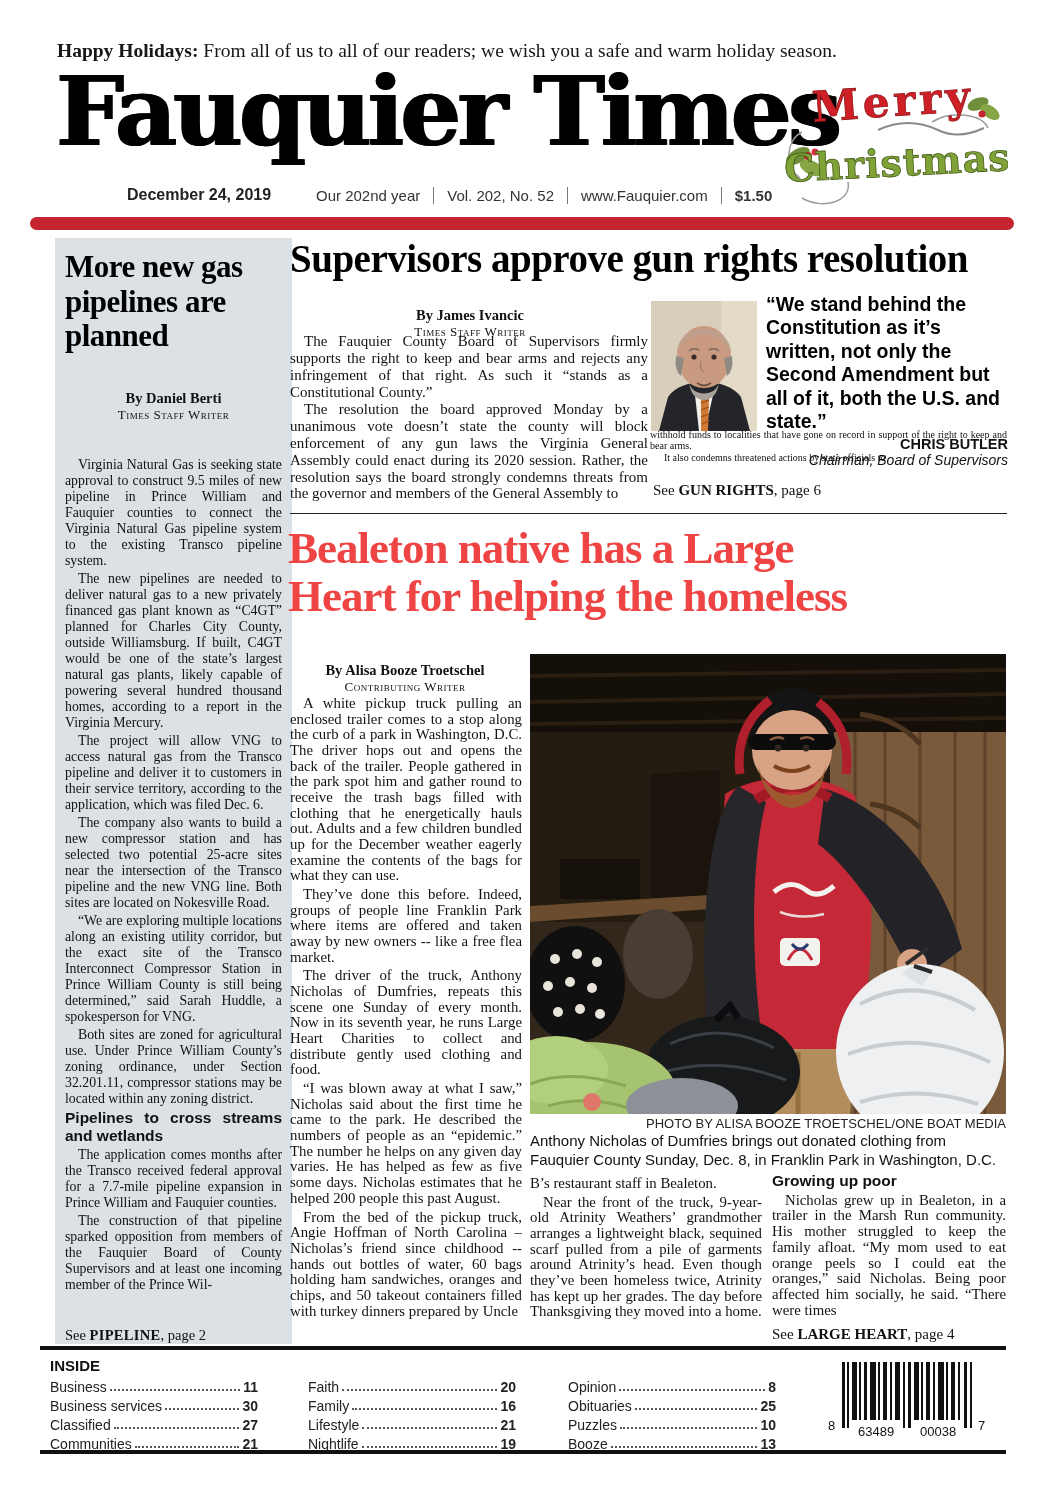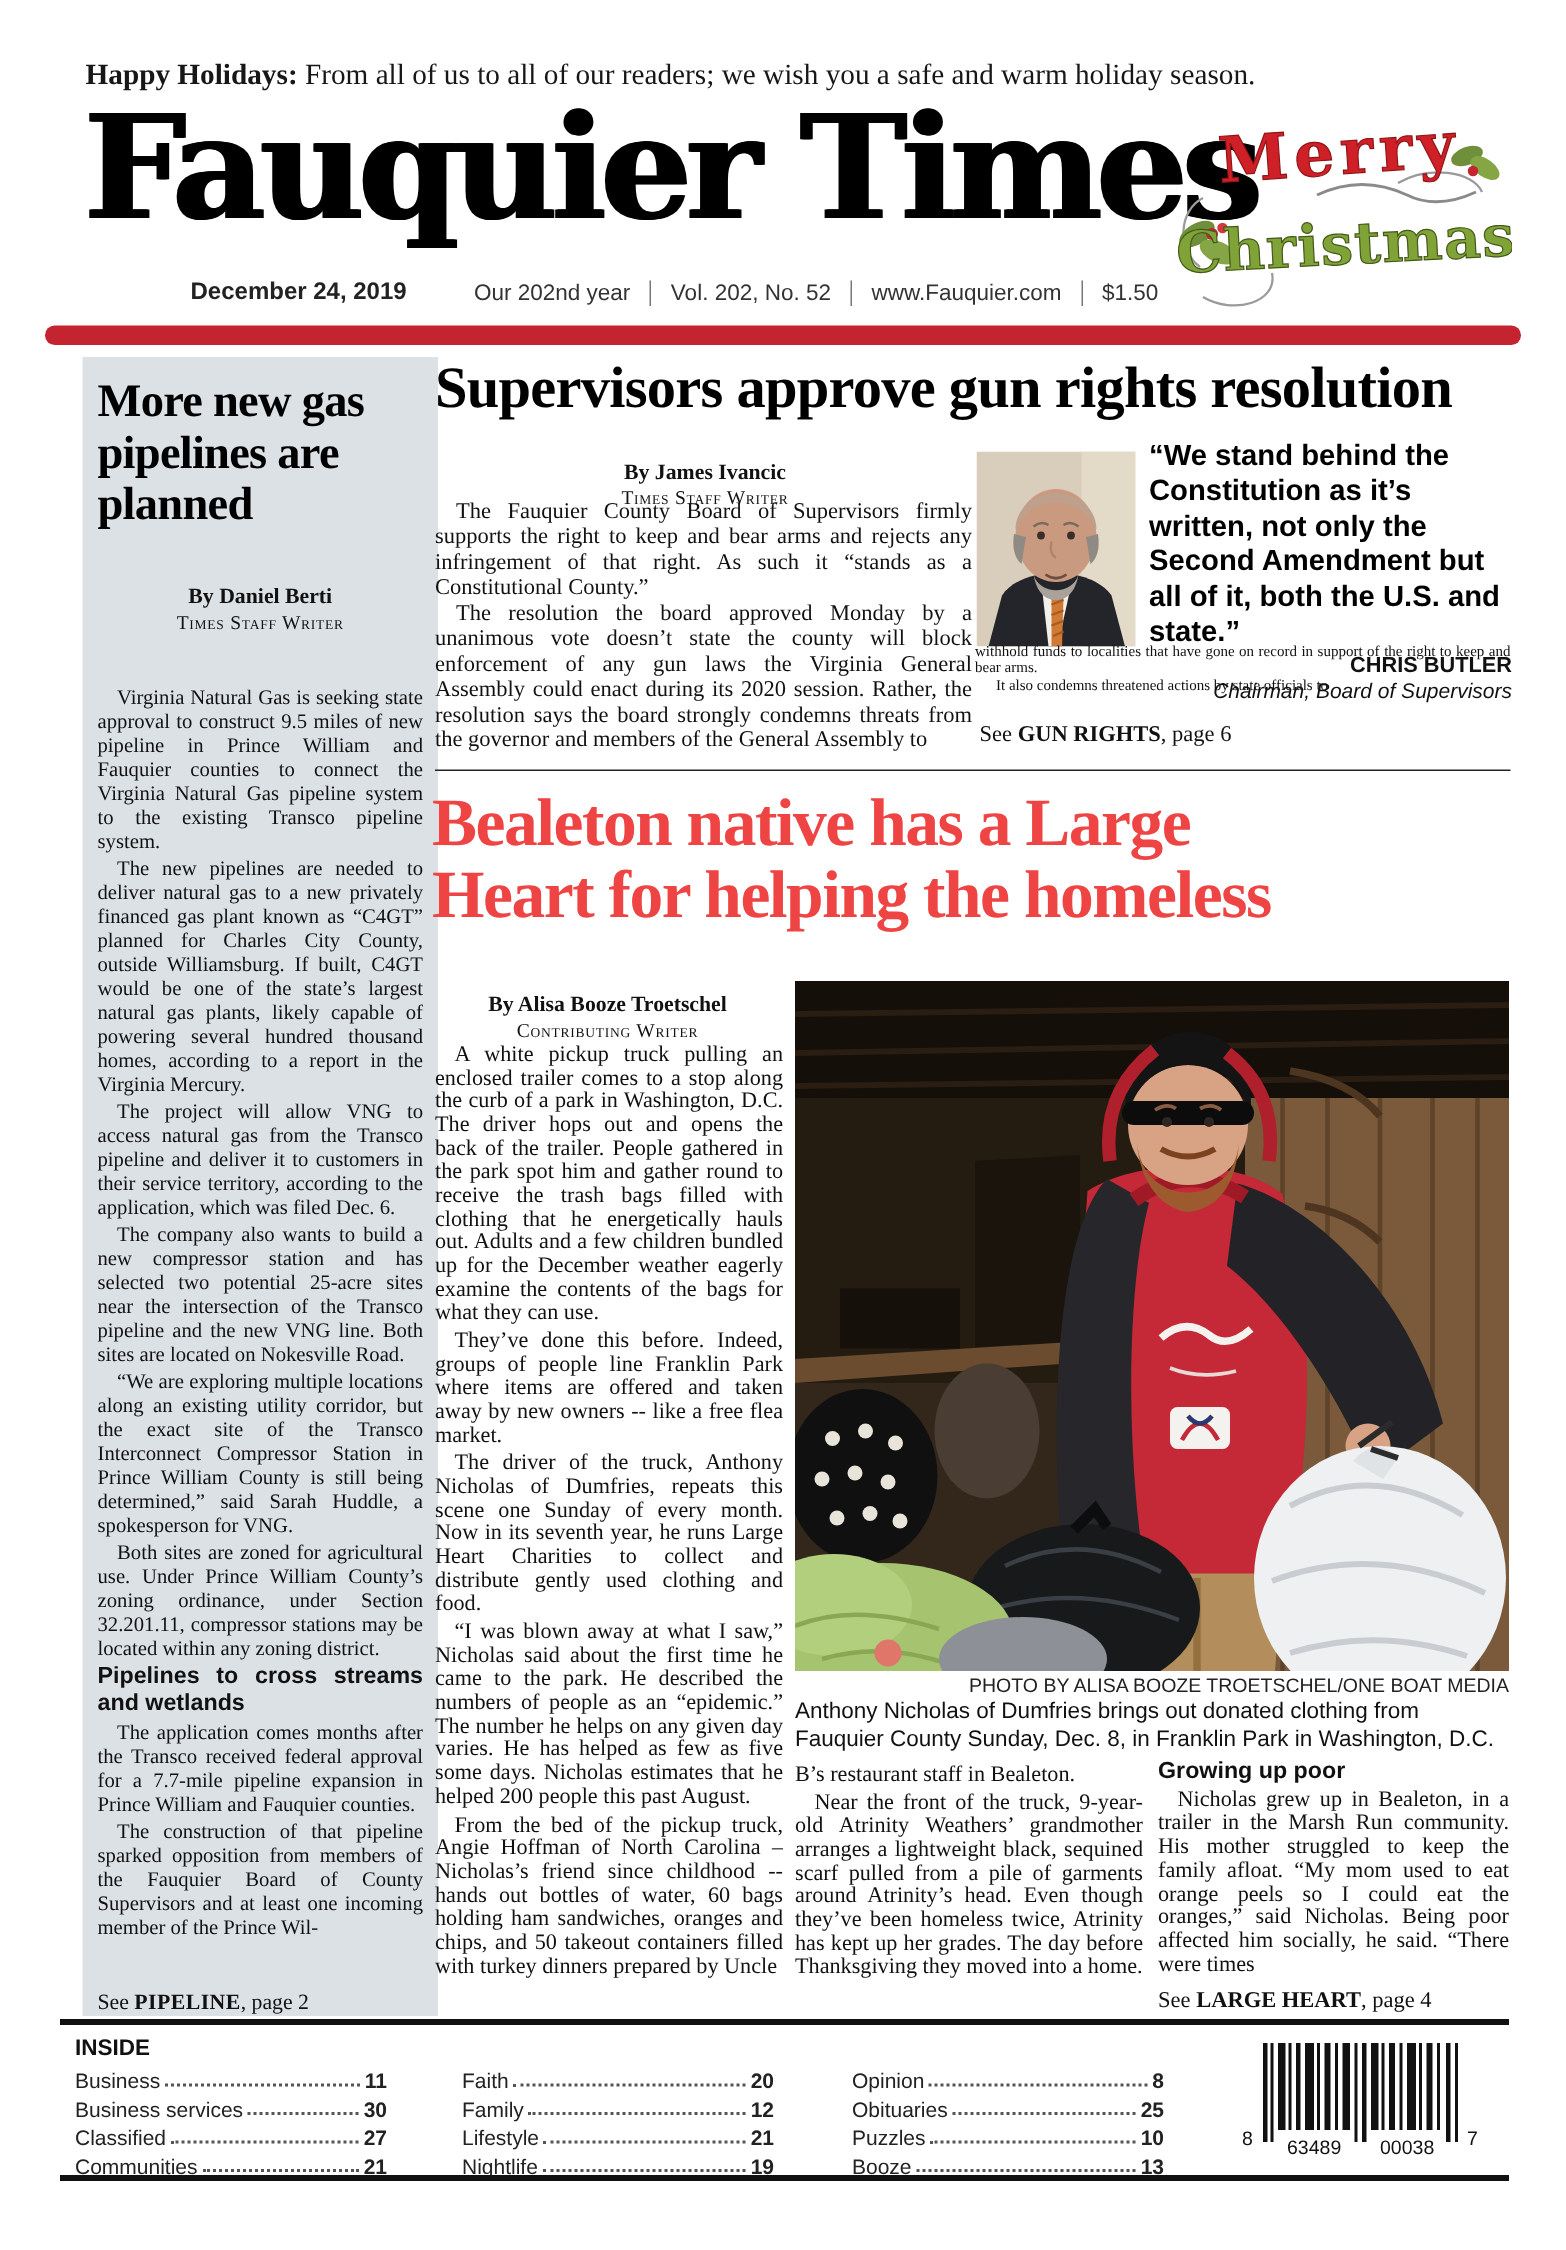--- a/index.html
+++ b/index.html
@@ -10,21 +10,21 @@
   .banner .lead{font-weight:bold;}
   
   .masthead-title{position:absolute;left:55px;top:62px;width:715px;text-align:center;
         font-family:"DejaVu Serif",serif;font-weight:bold;font-size:96px;line-height:1.05;
         letter-spacing:-4px;color:#000;text-shadow:1px 0 #000,2px 0 #000;white-space:nowrap;}
   .xmas{position:absolute;left:782px;top:70px;width:226px;height:142px;}
   .dateline{position:absolute;left:0;top:186px;width:1044px;height:24px;font-family:"Liberation Sans",sans-serif;}
   .date{position:absolute;left:127px;top:0;font-size:16px;font-weight:bold;color:#222;}
   .pubinfo{position:absolute;left:303px;top:1px;display:flex;font-size:15px;color:#333;}
   .pubinfo span{padding:0 13px;border-right:1px solid #777;}
-  .pubinfo span:last-child{border-right:none;font-weight:normal;text-align:center;}
+  .pubinfo span:last-child{border-right:none;font-weight:bold;text-align:center;}
   .redbar{position:absolute;left:30px;top:217px;width:984px;height:13px;border-radius:7px;background:#c42430;}
   
   .sidebar{position:absolute;left:55px;top:238px;width:237px;height:1106px;background:#dce1e6;
         box-sizing:border-box;padding:12px 10px 10px 10px;display:flex;flex-direction:column;overflow:hidden;gap:24px;}
   .sb-headline{font-size:31px;font-weight:bold;line-height:1.12;letter-spacing:-0.5px;color:#000;}
   .byline{text-align:center;margin-top:12px;}
   .byline .by{font-weight:bold;font-size:14.5px;display:block;}
   .byline .role{font-variant:small-caps;font-size:13px;letter-spacing:0.5px;display:block;}
   .sb-body{margin-top:10px;font-size:13.8px;line-height:1.16;text-align:justify;}
   .sb-body p{margin:0 0 2px 0;text-indent:13px;}
@@ -320,21 +320,21 @@
 
     <div class="idx-col" style="left:268px">
       <div class="idx-row">
           <span>Faith</span>
           <span class="dots"></span>
           <span class="pg">20</span>
         </div>
       <div class="idx-row">
           <span>Family</span>
           <span class="dots"></span>
-          <span class="pg">12</span>
+          <span class="pg">16</span>
         </div>
       <div class="idx-row">
           <span>Lifestyle</span>
           <span class="dots"></span>
           <span class="pg">21</span>
         </div>
       <div class="idx-row">
           <span>Nightlife</span>
           <span class="dots"></span>
           <span class="pg">19</span>

